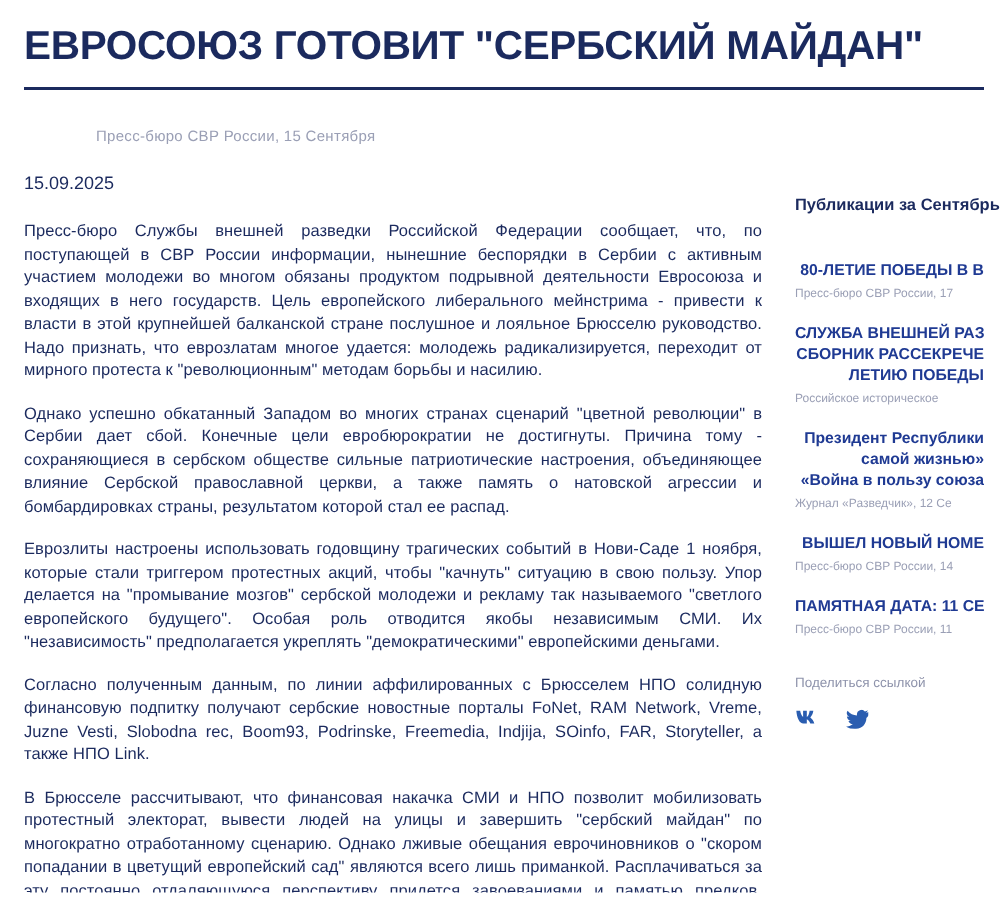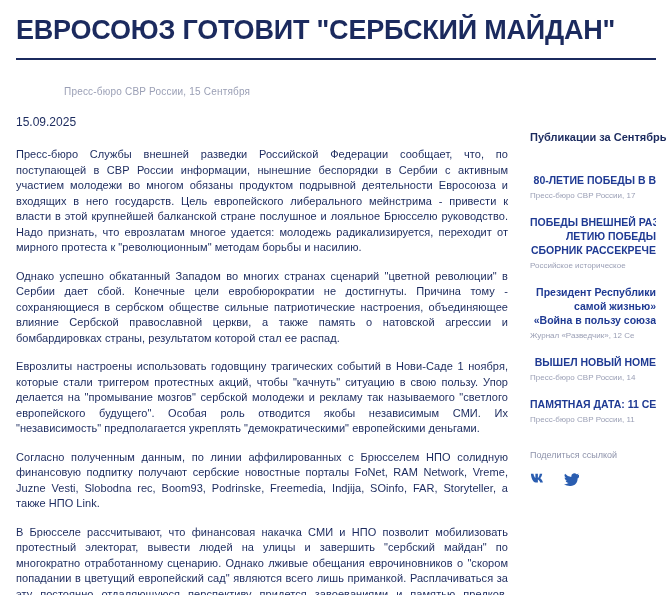--- a/index.html
+++ b/index.html
@@ -166,23 +166,23 @@
 
       <div class="side-item">
         <a class="s-link" href="#">
           <span class="l1">80-ЛЕТИЕ ПОБЕДЫ В В</span>
         </a>
         <div class="s-meta">Пресс-бюро СВР России, 17</div>
       </div>
 
       <div class="side-item">
         <a class="s-link" href="#">
-          <span class="l1">ПОБЕДЫ ВНЕШНЕЙ РАЗ</span>
+          <span class="l1">СЛУЖБА ВНЕШНЕЙ РАЗ</span>
+          <span class="l2">СБОРНИК РАССЕКРЕЧЕ</span>
           <span class="l2">ЛЕТИЮ ПОБЕДЫ</span>
-          <span class="l2">СБОРНИК РАССЕКРЕЧЕ</span>
         </a>
         <div class="s-meta">Российское историческое</div>
       </div>
 
       <div class="side-item">
         <a class="s-link" href="#">
           <span class="l1">Президент Республики</span>
           <span class="l2">самой жизнью»</span>
           <span class="l2">«Война в пользу союза</span>
         </a>

